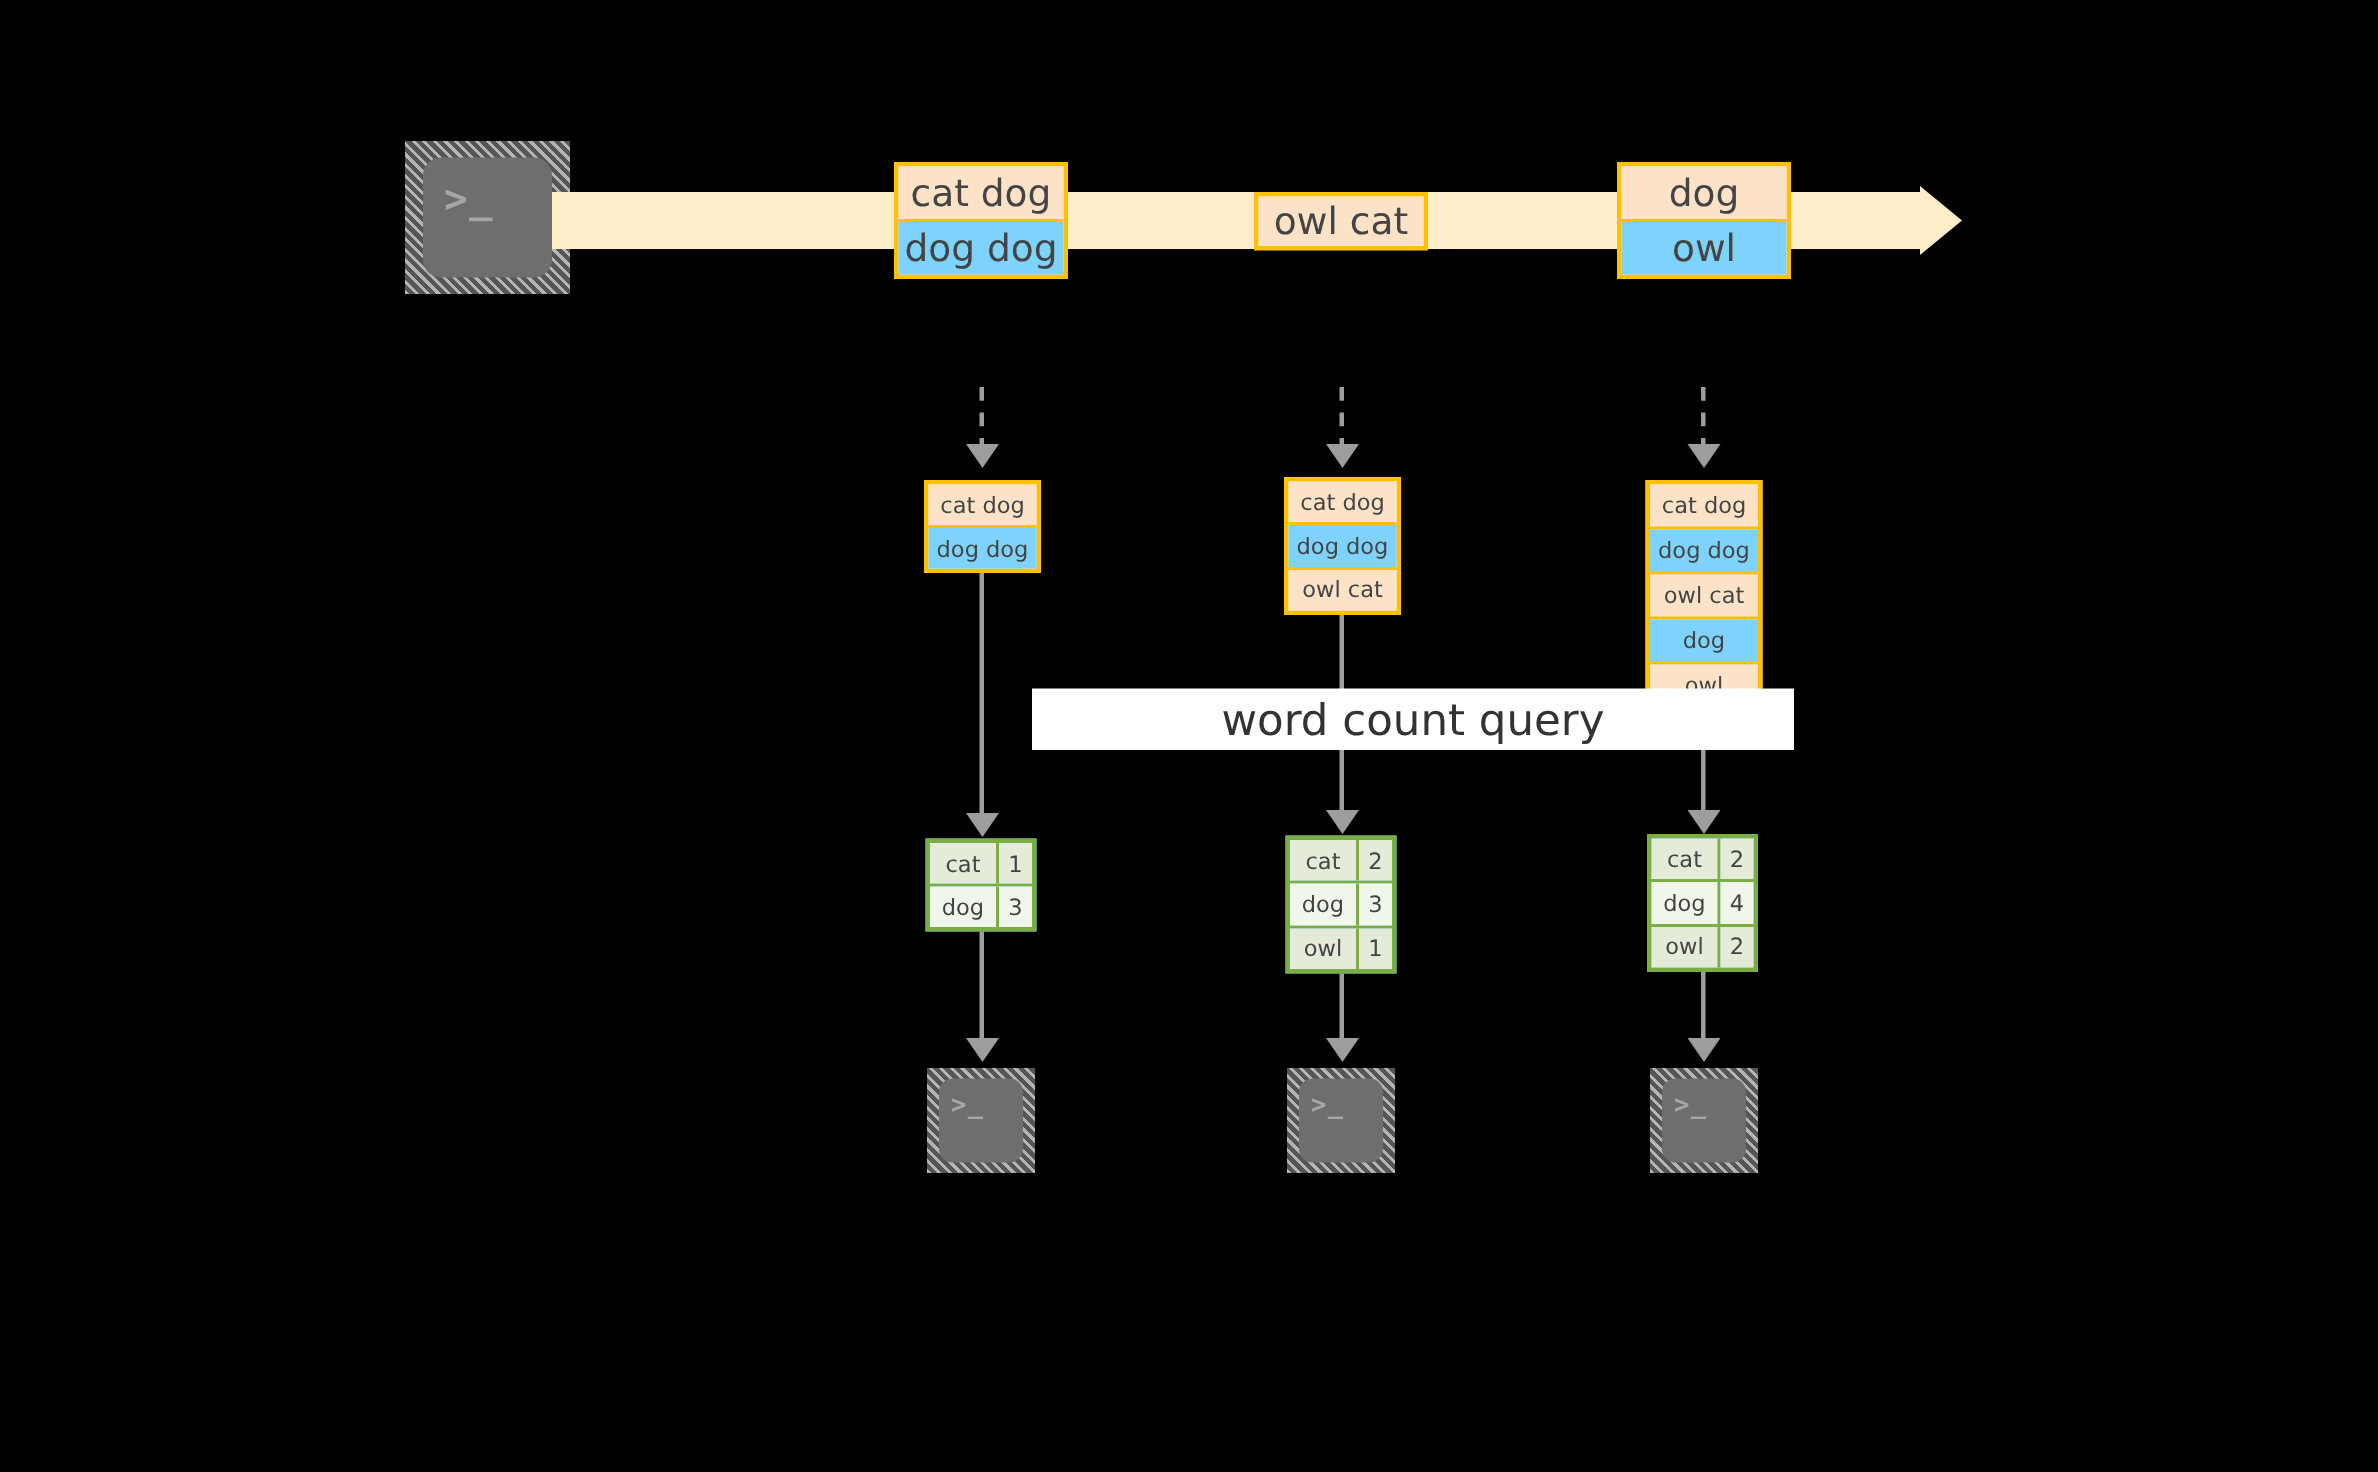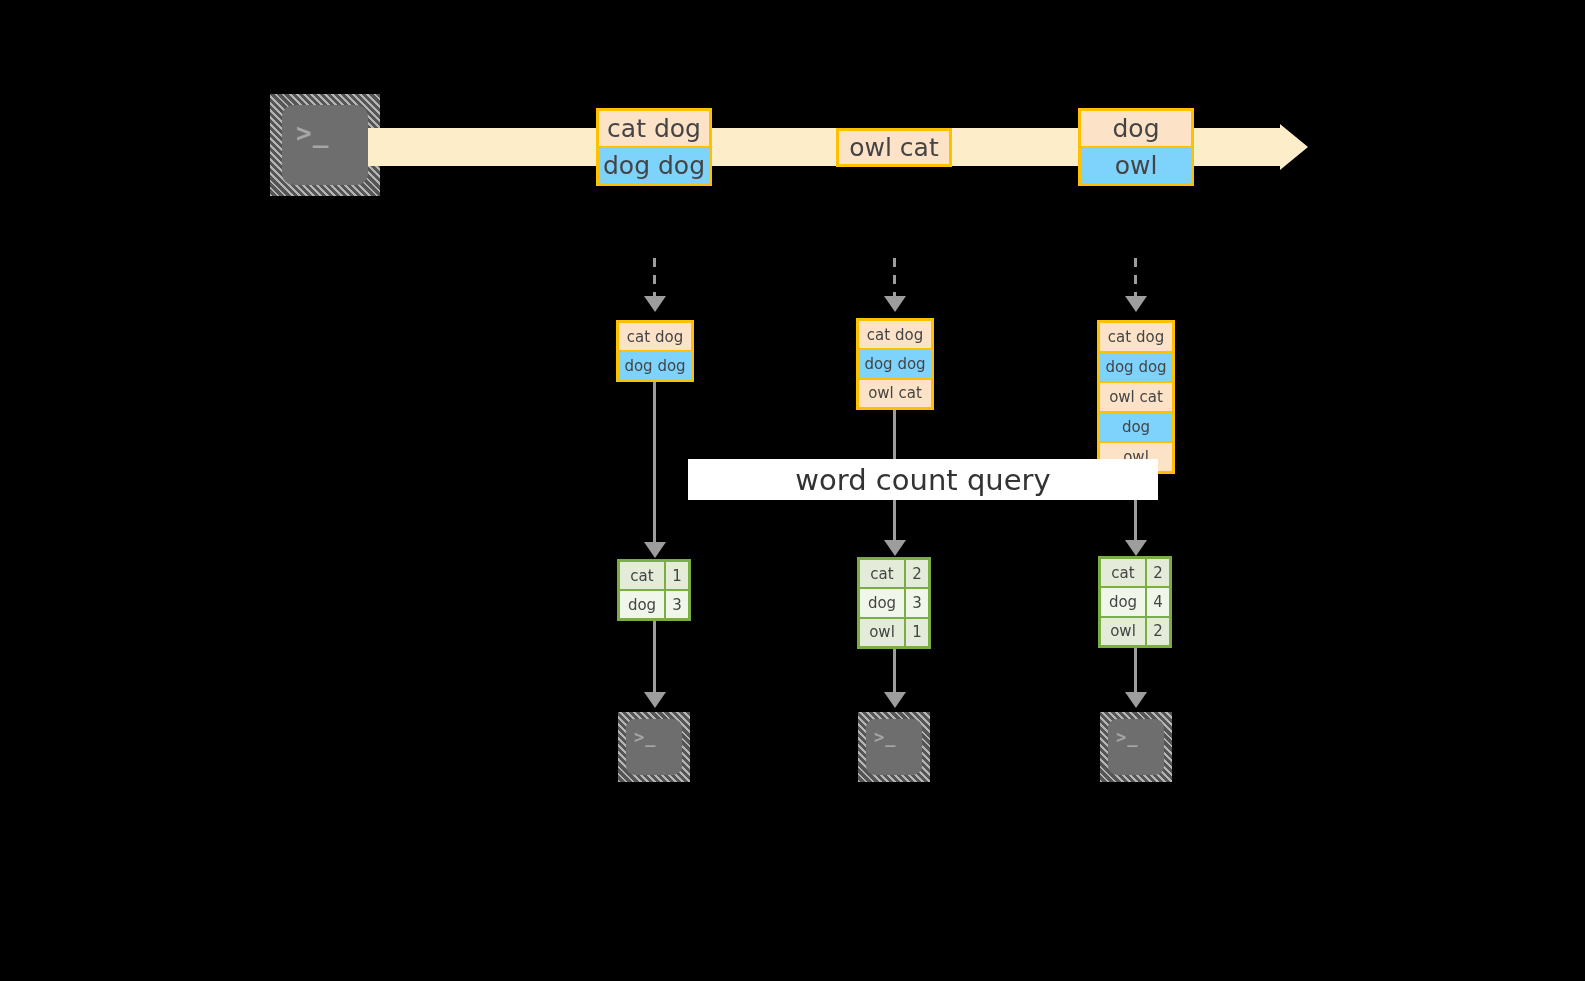--- a/index.html
+++ b/index.html
@@ -269,15 +269,15 @@
   </div>
 
   <div class="v-line" style="left:1134px; top:648px; height:48px;"></div>
   <div class="v-head" style="left:1125px; top:692px; border-width:16px 11px 0 11px;"></div>
 
   <div class="terminal" style="left:1100px; top:712px; width:72px; height:70px;">
     <div class="screen" style="left:8px; top:7px; width:56px; height:56px; border-radius:9px;"></div>
     <div class="glyph" style="left:16px; top:17px; font-size:17px;">&gt;_</div>
   </div>
 
-  <div class="query-label" style="left:688px; top:459px; width:470px; height:41px;">word count query</div>
+  <div class="query-label" style="left:688px; top:459px; width:508px; height:41px;">word count query</div>
 
 </div>
 
 </body></html>

